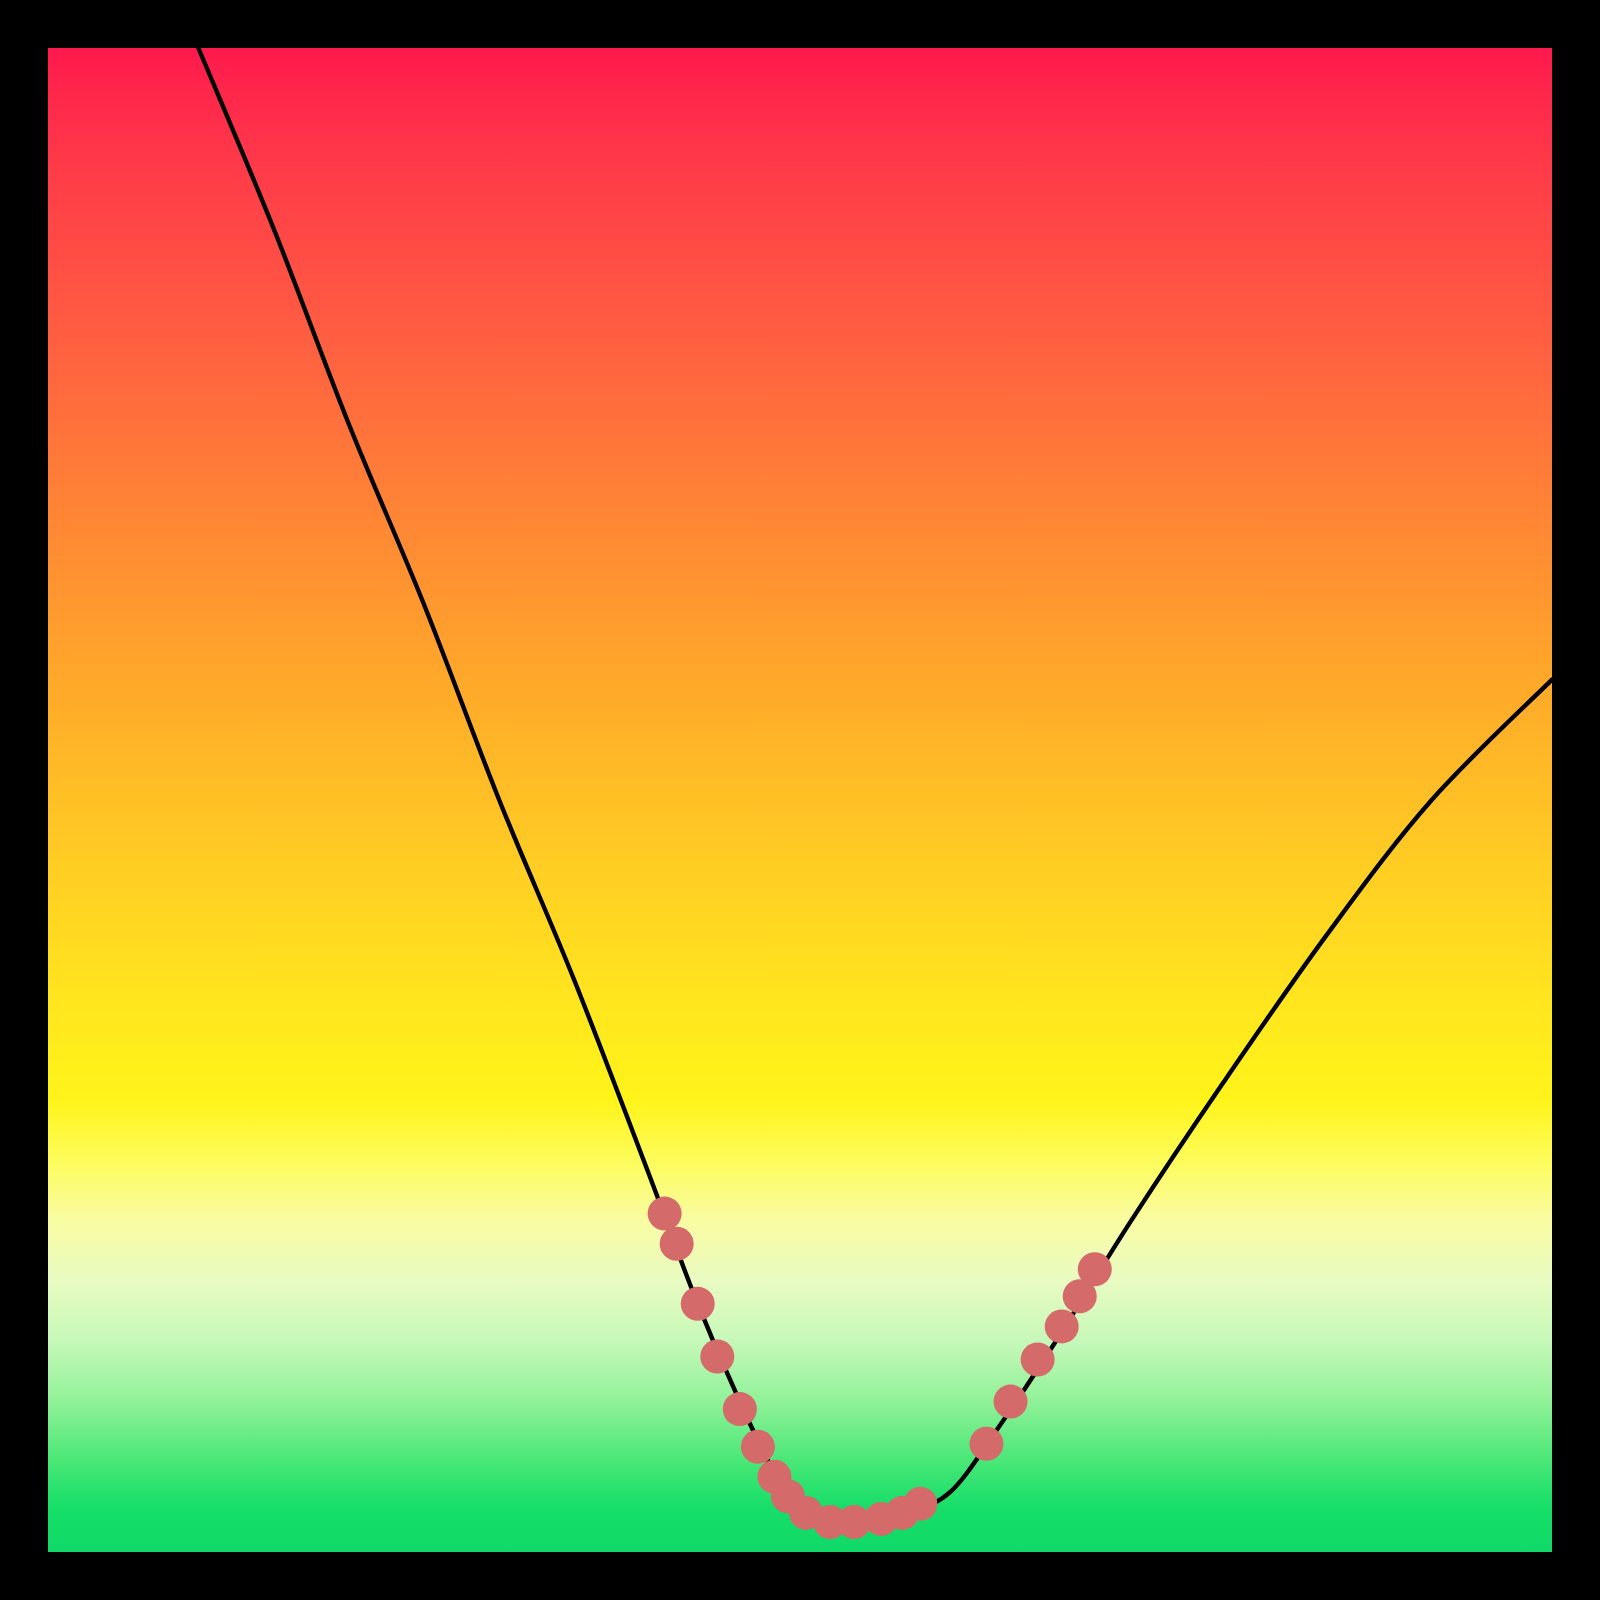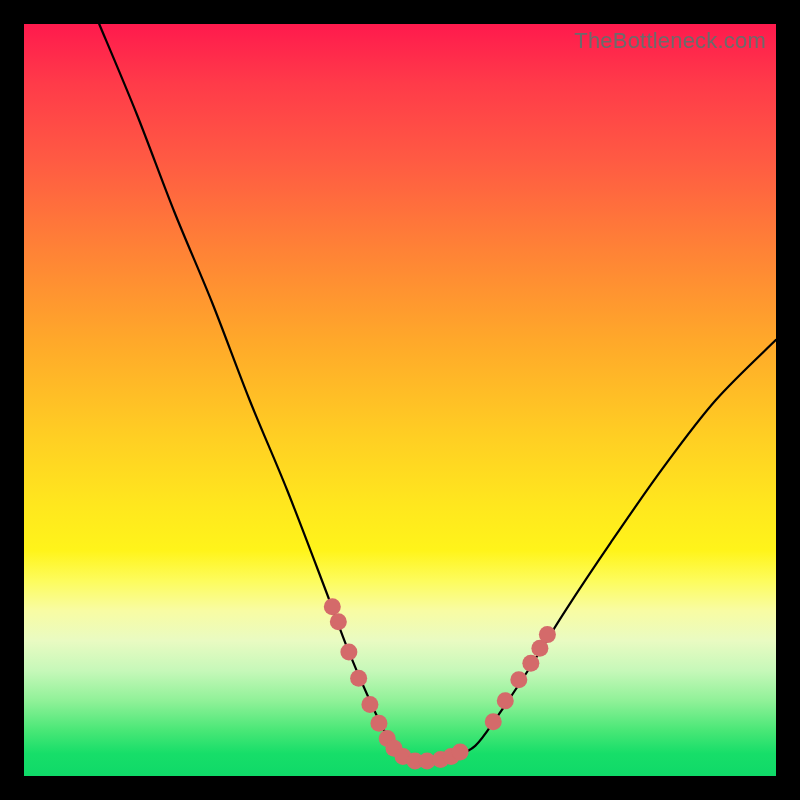--- a/index.html
+++ b/index.html
@@ -61,21 +61,20 @@
   }
   .marker {
     fill: #d46a6a;
     stroke: none;
   }
 </style>
 </head>
 <body>
 
 <div class="frame">
-  <span class="watermark">TheBottleneck.com</span>
   <svg class="plot" viewBox="0 0 752 752">
     <path id="curve-path" class="curve" d="M 75.2,0 C 81.46666666666667,15.040000000000001 100.26666666666667,58.90666666666668 112.8,90.24000000000001 C 125.33333333333333,121.57333333333334 137.86666666666667,156.66666666666666 150.4,188 C 162.93333333333334,219.33333333333334 175.46666666666667,246.90666666666667 188,278.24 C 200.53333333333333,309.5733333333333 213.06666666666666,344.6666666666667 225.6,376 C 238.13333333333333,407.3333333333333 250.66666666666666,434.9066666666667 263.2,466.24 C 275.73333333333335,497.5733333333333 290.7733333333333,537.6800000000001 300.8,564 C 310.8266666666667,590.3199999999999 315.84000000000003,605.36 323.36,624.16 C 330.88,642.9599999999999 339.0266666666667,661.76 345.92,676.8 C 352.81333333333333,691.8399999999999 358.4533333333333,705 364.71999999999997,714.4 C 370.9866666666666,723.8 377.88,729.44 383.52,733.2 C 389.15999999999997,736.96 393.5466666666667,736.3333333333334 398.56,736.96 C 403.5733333333333,737.5866666666667 408.5866666666667,737.5866666666667 413.6,736.96 C 418.61333333333334,736.3333333333334 422.37333333333333,735.7066666666667 428.64,733.2 C 434.90666666666664,730.6933333333334 443.68,728.8133333333333 451.2,721.92 C 458.71999999999997,715.0266666666666 464.9866666666667,704.3733333333333 473.76,691.84 C 482.5333333333333,679.3066666666667 492.56000000000006,664.2666666666667 503.84000000000003,646.72 C 515.12,629.1733333333334 527.6533333333333,607.8666666666666 541.4399999999999,586.56 C 555.2266666666666,565.2533333333333 570.2666666666668,542.6933333333333 586.5600000000001,518.88 C 602.8533333333334,495.06666666666666 621.6533333333333,467.49333333333334 639.1999999999999,443.68 C 656.7466666666666,419.8666666666667 673.04,397.3066666666667 691.84,376 C 710.6400000000001,354.6933333333333 741.9733333333334,325.8666666666667 752,315.84000000000003"></path>
     <g id="markers">
         <circle cx="308.32" cy="582.8" r="8.5" class="marker"></circle>
         <circle cx="314.336" cy="597.84" r="8.5" class="marker"></circle>
         <circle cx="324.86400000000003" cy="627.92" r="8.5" class="marker"></circle>
         <circle cx="334.64" cy="654.24" r="8.5" class="marker"></circle>
         <circle cx="345.92" cy="680.56" r="8.5" class="marker"></circle>
         <circle cx="354.944" cy="699.36" r="8.5" class="marker"></circle>
         <circle cx="363.216" cy="714.4" r="8.5" class="marker"></circle>

